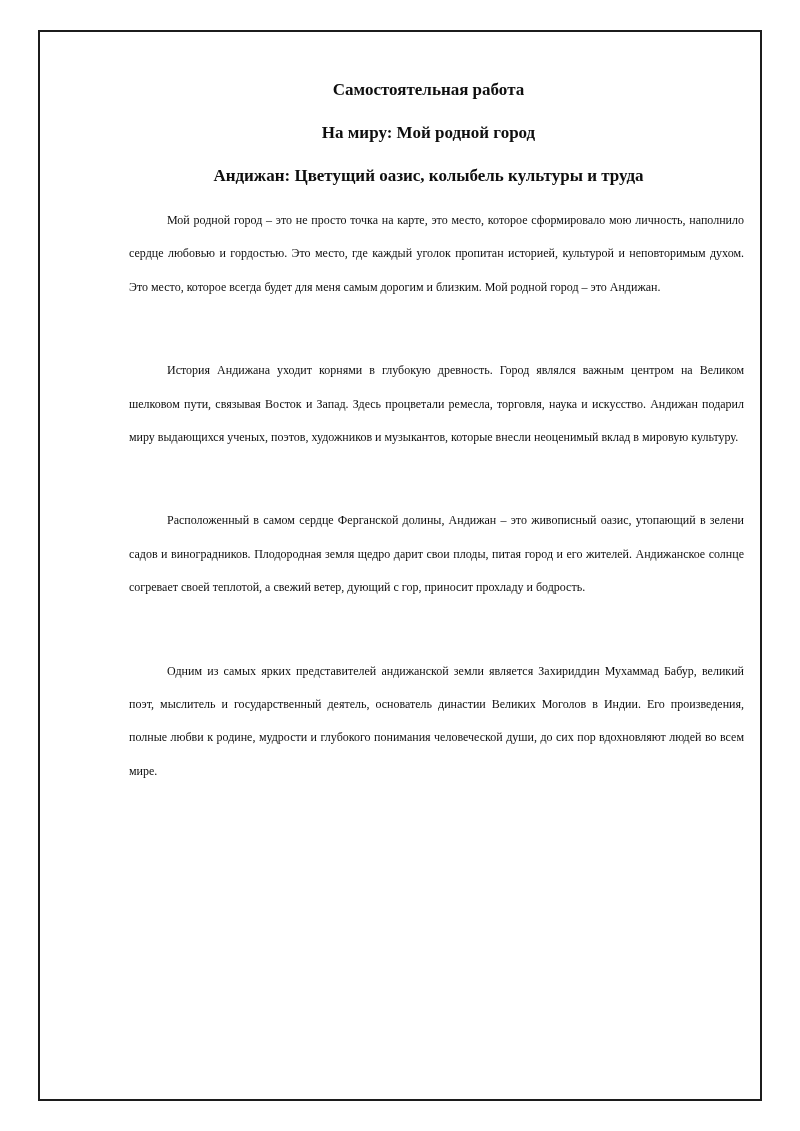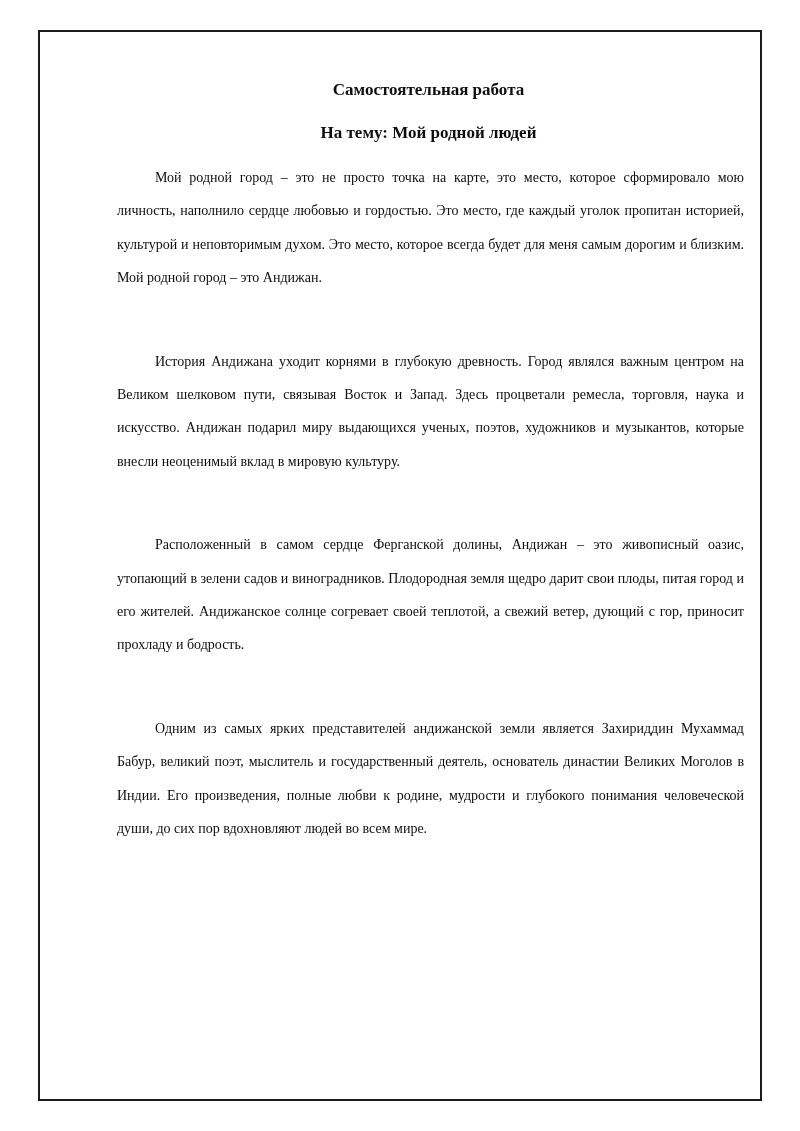--- a/index.html
+++ b/index.html
@@ -33,41 +33,42 @@
   }
   .heading {
     font-size: 17px;
     font-weight: bold;
     text-align: center;
     line-height: 43px;
     margin: 0;
     padding: 0;
   }
   .para {
-    font-size: 14px;
+    font-size: 12px;
     line-height: 33.4px;
     text-align: justify;
     text-indent: 38px;
-    margin: 0 0 50px 4px;
+    margin: 0 0 50px 16px;
   }
   .para.first {
     margin-top: 0;
   }
   .headings-block {
     margin-bottom: 7px;
   }
 </style>
 </head>
 <body>
 
 <div class="page">
   <div class="page-border"></div>
   <div class="content">
     <div class="headings-block">
       <div class="heading">Самостоятельная работа</div>
-      <div class="heading">На тему: Мой родной людей</div>
+      <div class="heading">На миру: Мой родной город</div>
+      <div class="heading">Андижан: Цветущий оазис, колыбель культуры и труда</div>
     </div>
     <p class="para first">Мой родной город – это не просто точка на карте, это место, которое сформировало мою личность, наполнило сердце любовью и гордостью. Это место, где каждый уголок пропитан историей, культурой и неповторимым духом. Это место, которое всегда будет для меня самым дорогим и близким. Мой родной город – это Андижан.</p>
     <p class="para">История Андижана уходит корнями в глубокую древность. Город являлся важным центром на Великом шелковом пути, связывая Восток и Запад. Здесь процветали ремесла, торговля, наука и искусство. Андижан подарил миру выдающихся ученых, поэтов, художников и музыкантов, которые внесли неоценимый вклад в мировую культуру.</p>
     <p class="para">Расположенный в самом сердце Ферганской долины, Андижан – это живописный оазис, утопающий в зелени садов и виноградников. Плодородная земля щедро дарит свои плоды, питая город и его жителей. Андижанское солнце согревает своей теплотой, а свежий ветер, дующий с гор, приносит прохладу и бодрость.</p>
     <p class="para">Одним из самых ярких представителей андижанской земли является Захириддин Мухаммад Бабур, великий поэт, мыслитель и государственный деятель, основатель династии Великих Моголов в Индии. Его произведения, полные любви к родине, мудрости и глубокого понимания человеческой души, до сих пор вдохновляют людей во всем мире.</p>
   </div>
 </div>
 
 </body></html>

